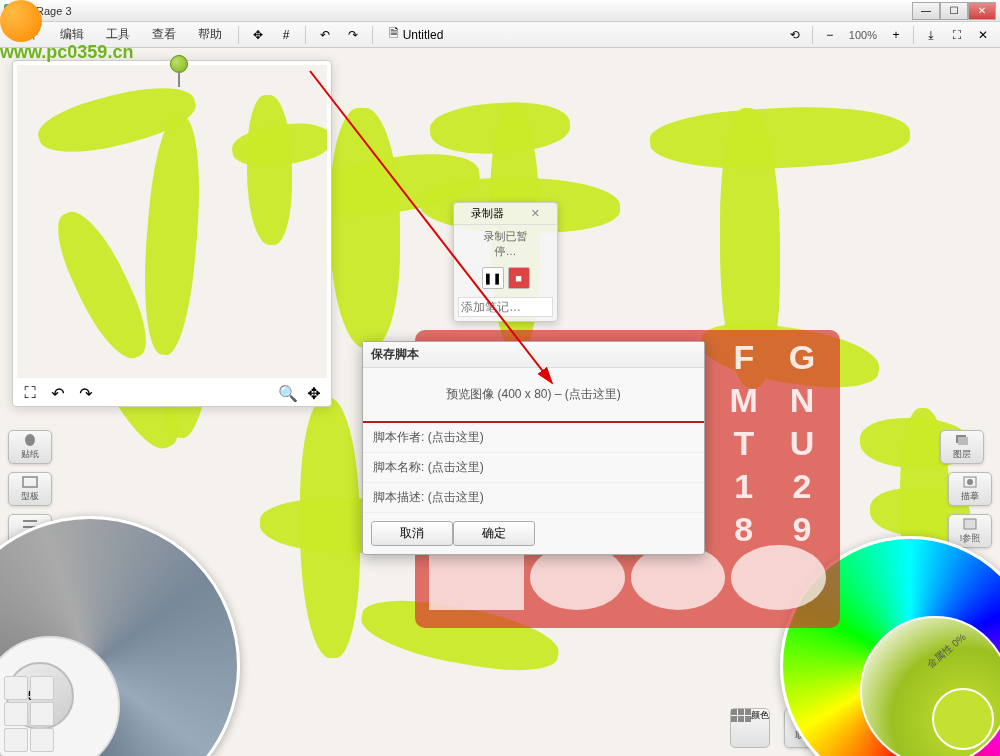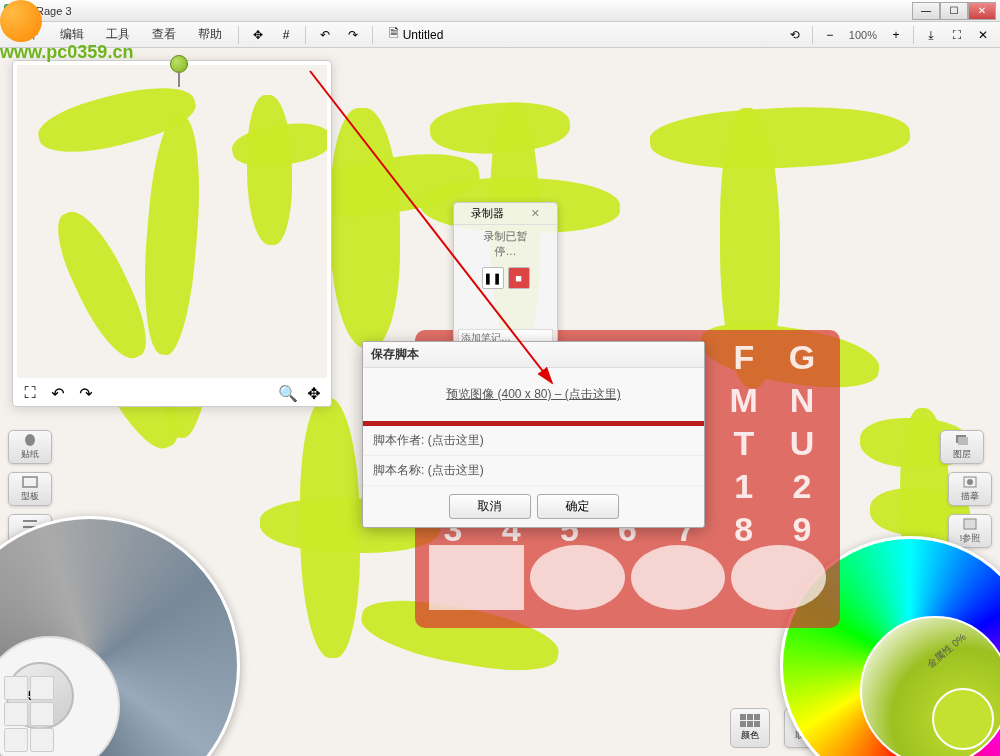--- a/index.html
+++ b/index.html
@@ -47,28 +47,28 @@
     
     
     .recorder { position: absolute; left: 453px; top: 202px; width: 105px; background: rgba(245,245,245,0.9); border: 1px solid #ccc; border-radius: 4px; box-shadow: 0 2px 8px rgba(0,0,0,0.2); z-index: 70; font-size: 11px; }
     .recorder-header { padding: 3px 17px; border-bottom: 1px solid #ddd; display: flex; align-items: center; }
     .recorder-close { margin-left: auto; cursor: pointer; color: #888; }
     .recorder-status { padding: 4px 22px; color: #666; text-align: center; }
     .recorder-controls { display: flex; justify-content: center; gap: 4px; padding: 4px; }
     .rec-btn { width: 22px; height: 22px; border: 1px solid #bbb; background: #fff; display: flex; align-items: center; justify-content: center; border-radius: 2px; cursor: pointer; }
     .rec-btn.stop { background: #d44; color: #fff; }
     .recorder-note { padding: 4px; }
-    .recorder-note input { width: 100%; font-size: 10px; padding: 2px; border: 1px solid #ddd; margin-top: 32px; }
+    .recorder-note input { width: 100%; font-size: 12px; padding: 2px; border: 1px solid #ddd; }
     
     
     .dialog { position: absolute; left: 362px; top: 341px; width: 343px; background: #f8f8f8; border: 1px solid #aaa; border-radius: 3px; box-shadow: 0 3px 15px rgba(0,0,0,0.3); z-index: 80; font-size: 12px; }
     .dialog-title { padding: 4px 8px; border-bottom: 1px solid #ddd; font-weight: bold; color: #333; background: linear-gradient(#fafafa, #eee); }
-    .dialog-preview { padding: 18px; text-align: center; color: #555; border-bottom: 5px solid #b91c1c; text-decoration: underline; }
+    .dialog-preview { padding: 18px; text-align: center; color: #555; border-bottom: 2px solid #b91c1c; }
     .dialog-row { padding: 6px 10px; border-bottom: 1px solid #eee; color: #555; }
-    .dialog-buttons { padding: 8px; display: flex; justify-content: center; gap: 6px; }
+    .dialog-buttons { padding: 8px; display: flex; justify-content: flex-start; gap: 0; }
     .dlg-btn { padding: 3px 28px; border: 1px solid #aaa; background: linear-gradient(#fff, #e8e8e8); border-radius: 3px; cursor: pointer; font-size: 12px; }
     
     
     .red-arrow { position: absolute; left: 302px; top: 63px; z-index: 90; pointer-events: none; }
     
     
     .stencil { position: absolute; left: 415px; top: 330px; width: 425px; height: 298px; background: rgba(215, 60, 50, 0.72); border-radius: 10px; z-index: 40; color: #fff; padding: 8px 14px; }
     .stencil-grid { display: grid; grid-template-columns: repeat(7, 1fr); grid-template-rows: repeat(5, 1fr); gap: 4px 10px; height: 72%; font-family: Arial, sans-serif; font-weight: bold; font-size: 34px; }
     .stencil-cell { display: flex; align-items: center; justify-content: center; color: rgba(255,255,255,0.85); }
     .stencil-shapes { display: flex; gap: 6px; height: 26%; padding: 4px 0; }
@@ -88,21 +88,21 @@
     .wheel-grid .cell { background: #f0f0f0; border: 1px solid #ccc; border-radius: 2px; }
     
     
     .color-wheel { position: absolute; right: 0; bottom: 0; width: 210px; height: 180px; z-index: 30; }
     .cw-quarter { position: absolute; right: -40px; bottom: -40px; width: 260px; height: 260px; border-radius: 50%; background: conic-gradient(from 180deg, red, yellow, lime, cyan, blue, magenta, red); border: 3px solid #fff; box-shadow: 0 2px 10px rgba(0,0,0,0.3); }
     .cw-inner { position: absolute; right: -10px; bottom: -10px; width: 150px; height: 150px; border-radius: 50%; background: radial-gradient(circle at 70% 70%, #c4e030, #9bc020 50%, #fff 90%); border: 2px solid #fff; }
     .cw-hub { position: absolute; right: 6px; bottom: 6px; width: 62px; height: 62px; border-radius: 50%; background: #c4e030; border: 2px solid #fff; }
     .cw-metal { position: absolute; right: 30px; bottom: 98px; font-size: 10px; color: #555; transform: rotate(-40deg); }
     
     
-    .swatches-btn { position: absolute; left: 730px; bottom: 8px; width: 40px; height: 40px; background: linear-gradient(#f8f8f8, #e0e0e0); border: 1px solid #bbb; border-radius: 5px; display: flex; flex-direction: column; align-items: center; justify-content: center; font-size: 9px; cursor: pointer; z-index: 30; }
+    .swatches-btn { position: absolute; left: 730px; bottom: 8px; width: 40px; height: 40px; background: linear-gradient(#f8f8f8, #e0e0e0); border: 1px solid #bbb; border-radius: 5px; display: flex; flex-direction: row; align-items: flex-start; justify-content: center; font-size: 9px; cursor: pointer; z-index: 30; }
     .swatches-grid { display: grid; grid-template-columns: repeat(3, 6px); gap: 1px; margin-bottom: 2px; }
     .swatches-grid div { width: 6px; height: 6px; background: #888; }
   </style>
 </head>
 <body>
 
 <div class="titlebar">
   <div class="titlebar-icon"></div>
   <div class="titlebar-text">ArtRage 3</div>
   <div class="window-controls">
@@ -248,20 +248,21 @@
   <div class="recorder-note">
     <input type="text" placeholder="添加笔记…" style="">
   </div>
 </div>
 
 <div class="dialog">
   <div class="dialog-title">保存脚本</div>
   <div class="dialog-preview">预览图像 (400 x 80) – (点击这里)</div>
   <div class="dialog-row">脚本作者: (点击这里)</div>
   <div class="dialog-row">脚本名称: (点击这里)</div>
+  <div class="dialog-row">脚本描述: (点击这里)</div>
   <div class="dialog-buttons">
     <button class="dlg-btn">取消</button>
     <button class="dlg-btn">确定</button>
   </div>
 </div>
 
 <svg class="red-arrow" width="280" height="340">
   <defs>
       <marker id="ah" markerWidth="10" markerHeight="10" refX="8" refY="3" orient="auto">
         <path d="M0,0 L9,3 L0,6 Z" fill="#d00"></path>

